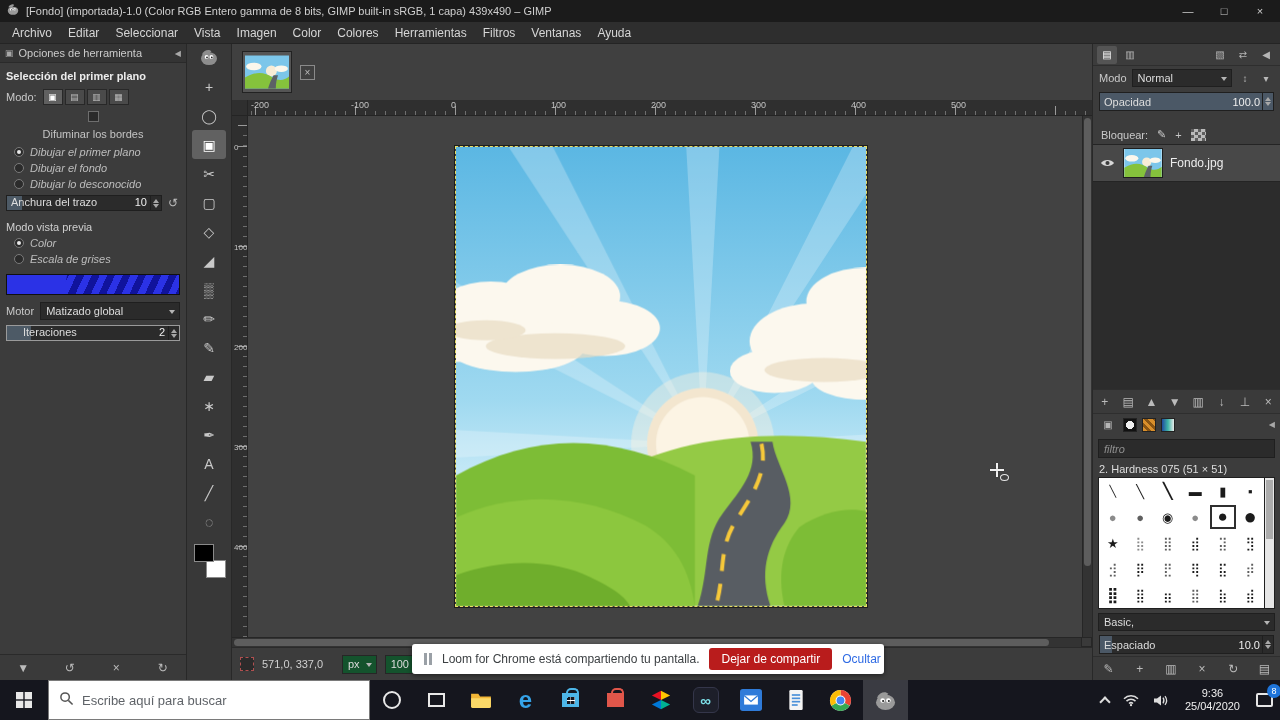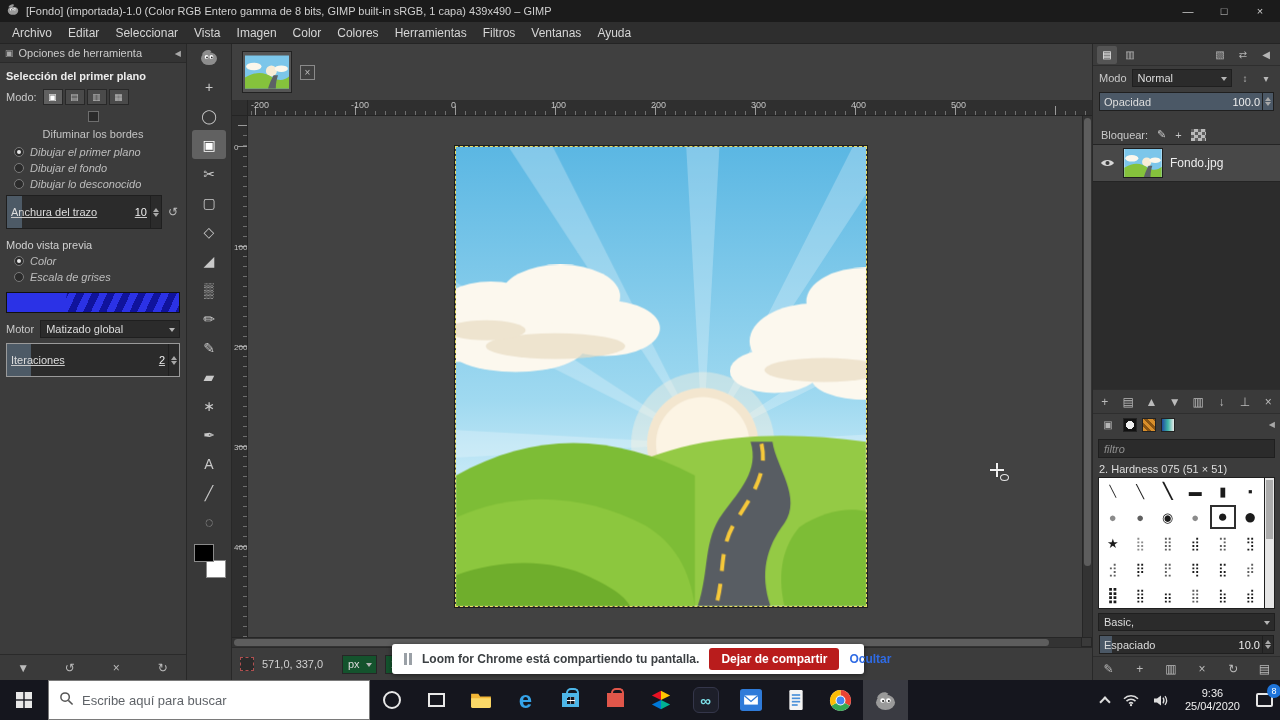--- a/index.html
+++ b/index.html
@@ -29,22 +29,22 @@
   .mode-btns{display:flex;gap:2px;}
   .mode-btn{width:20px;height:16px;background:#4a4a4a;border:1px solid #282828;display:inline-flex;align-items:center;justify-content:center;font-size:9px;color:#bbbbbb;}
   .mode-btn.active{background:#606060;color:#ffffff;}
   .check-row{display:flex;align-items:center;gap:6px;padding:4px 6px;color:#c4c4c4;flex-direction:column;}
   .checkbox{width:11px;height:11px;background:#2b2b2b;border:1px solid #6e6e6e;flex:none;}
   .heading{padding:7px 6px 2px;color:#d0d0d0;}
   .radio-row{display:flex;align-items:center;gap:6px;padding:2px 14px;color:#bdbdbd;font-style:italic;}
   .radio{width:10px;height:10px;border-radius:50%;border:1px solid #7a7a7a;background:#2b2b2b;position:relative;flex:none;}
   .radio-row.selected .radio::after{content:"";position:absolute;inset:2px;background:#e8e8e8;border-radius:50%;}
   .slider-row{display:flex;align-items:center;gap:4px;padding:3px 6px;}
-  .spin-slider{position:relative;height:34px;background:#2b2b2b;border:1px solid #1f1f1f;flex:1;display:flex;align-items:center;overflow:hidden;text-decoration:underline;}
-  .spin-slider.focused{border-color:#9a9a9a;}
+  .spin-slider{position:relative;height:16px;background:#2b2b2b;border:1px solid #1f1f1f;flex:1;display:flex;overflow:hidden;}
+  .spin-slider.focused{border-color:#9a9a9a;padding-left:12px;}
   .spin-slider .fill{position:absolute;left:0;top:0;bottom:0;background:#4d5a66;}
   .sl-label{position:relative;padding-left:4px;flex:1;color:#dddddd;white-space:nowrap;}
   .sl-value{position:relative;padding-right:3px;color:#eeeeee;}
   .spin-btns{position:relative;width:11px;height:100%;border-left:1px solid #1f1f1f;display:flex;flex-direction:column;align-items:center;justify-content:center;gap:1px;flex:none;}
   .spin-btns::before{content:"";border:3px solid transparent;border-bottom:4px solid #a8a8a8;display:block;}
   .spin-btns::after{content:"";border:3px solid transparent;border-top:4px solid #a8a8a8;display:block;}
   .reset-btn{color:#bbbbbb;font-size:12px;width:14px;text-align:center;}
   .preview-bar{height:21px;margin:7px 6px 5px;border:1px solid #101010;
     background:linear-gradient(100deg,#2b32e6 0 34%,rgba(43,50,230,0) 34.5%),
                repeating-linear-gradient(115deg,#2b32e6 0 7px,#10139c 7px 14px);}
@@ -138,21 +138,21 @@
   .brush-cell.thin{font-size:11px;}
   .brush-cell.bold{font-weight:bold;font-size:15px;}
   .brush-cell.xl{font-size:22px;}
   .brush-cell.sel{outline:2px solid #2f2f2f;outline-offset:-3px;font-size:17px;}
   .bg-scroll{width:10px;background:#e6e6e6;border:1px solid #1f1f1f;border-left:none;position:relative;}
   .bg-scroll .thumb{position:absolute;left:1px;right:1px;top:2px;height:45%;background:#ababab;}
   .tag-row{margin:4px 5px 2px;flex:none;display:flex;}
   .tag-row .select{flex:1;}
 
   
-  .loom{position:absolute;left:392px;top:644px;width:472px;height:30px;background:#fff;border-radius:3px;box-shadow:0 1px 5px rgba(0,0,0,.5);display:flex;align-items:center;gap:10px;padding:0 12px;z-index:50;font-weight:bold;}
+  .loom{position:absolute;left:412px;top:644px;width:472px;height:30px;background:#fff;border-radius:3px;box-shadow:0 1px 5px rgba(0,0,0,.5);display:flex;align-items:center;gap:10px;padding:0 12px;z-index:50;}
   .pause-icon{width:8px;height:12px;border-left:3px solid #9aa0a6;border-right:3px solid #9aa0a6;flex:none;}
   .loom-msg{font-size:12px;color:#3c4043;white-space:nowrap;}
   .loom-stop{background:#b91c1c;color:#ffffff;font-size:12px;padding:4px 12px;border-radius:3px;white-space:nowrap;}
   .loom-hide{color:#2f6be4;font-size:12px;white-space:nowrap;}
 
   
   .taskbar{position:absolute;left:0;top:680px;width:1280px;height:40px;background:#15161e;display:flex;align-items:stretch;z-index:60;}
   .tb-start{width:48px;display:flex;align-items:center;justify-content:center;}
   .tb-search{width:322px;background:#ffffff;display:flex;align-items:center;gap:8px;padding:0 10px;border:1px solid #7a7a7a;}
   .tb-search input{border:none;outline:none;font-size:13px;color:#444;width:100%;background:transparent;}

